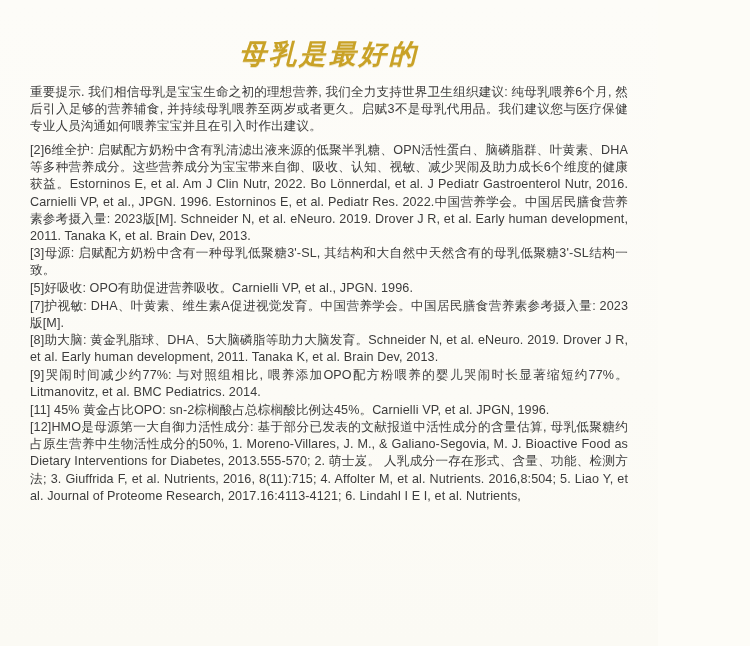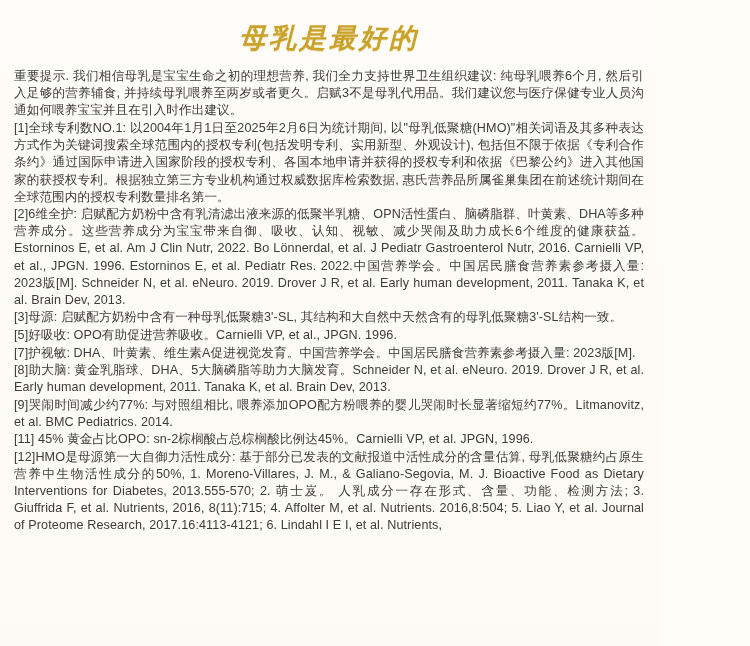--- a/index.html
+++ b/index.html
@@ -12,21 +12,21 @@
     background: #fdfcf7;
     font-family: "Liberation Sans", sans-serif;
     color: #3a3a3a;
     overflow: hidden;
   }
   .page {
     position: relative;
     width: 658px;
     height: 646px;
     box-sizing: border-box;
-    padding: 0;
+    padding: 16px;
     background: linear-gradient(180deg, #fdfcf8 0%, #fcfbf6 60%, #fbfaf4 100%);
   }
   .headline {
     text-align: center;
     padding-top: 20px;
     padding-bottom: 6px;
   }
   .headline-text {
     display: inline-block;
     font-family: "Liberation Serif", serif;
@@ -43,21 +43,21 @@
   .para {
     font-size: 12.6px;
     line-height: 17.1px;
     color: #3c3c3c;
     text-align: justify;
     margin: 0 0 0.5px 0;
     letter-spacing: 0.1px;
     word-break: break-word;
   }
   .para.first {
-    margin-bottom: 1px;
+    margin-bottom: 7px;
   }
   .fade-bottom {
     position: absolute;
     left: 0;
     right: 0;
     bottom: 0;
     height: 14px;
     background: linear-gradient(180deg, rgba(251,250,244,0) 0%, rgba(251,250,244,0.9) 100%);
     pointer-events: none;
   }
@@ -66,21 +66,20 @@
 <body>
 
 <div class="page">
 
   <div class="headline">
     <span class="headline-text">母乳是最好的</span>
   </div>
 
   <div class="body-block">
     <p class="para first">重要提示. 我们相信母乳是宝宝生命之初的理想营养, 我们全力支持世界卫生组织建议: 纯母乳喂养6个月, 然后引入足够的营养辅食, 并持续母乳喂养至两岁或者更久。启赋3不是母乳代用品。我们建议您与医疗保健专业人员沟通如何喂养宝宝并且在引入时作出建议。</p>
-    <p class="para">[1]全球专利数NO.1: 以2004年1月1日至2025年2月6日为统计期间, 以"母乳低聚糖(HMO)"相关词语及其多种表达方式作为关键词搜索全球范围内的授权专利(包括发明专利、实用新型、外观设计), 包括但不限于依据《专利合作条约》通过国际申请进入国家阶段的授权专利、各国本地申请并获得的授权专利和依据《巴黎公约》进入其他国家的获授权专利。根据独立第三方专业机构通过权威数据库检索数据, 惠氏营养品所属雀巢集团在前述统计期间在全球范围内的授权专利数量排名第一。</p>
     <p class="para">[2]6维全护: 启赋配方奶粉中含有乳清滤出液来源的低聚半乳糖、OPN活性蛋白、脑磷脂群、叶黄素、DHA等多种营养成分。这些营养成分为宝宝带来自御、吸收、认知、视敏、减少哭闹及助力成长6个维度的健康获益。Estorninos E, et al. Am J Clin Nutr, 2022. Bo Lönnerdal, et al. J Pediatr Gastroenterol Nutr, 2016. Carnielli VP, et al., JPGN. 1996. Estorninos E, et al. Pediatr Res. 2022.中国营养学会。中国居民膳食营养素参考摄入量: 2023版[M]. Schneider N, et al. eNeuro. 2019. Drover J R, et al. Early human development, 2011. Tanaka K, et al. Brain Dev, 2013.</p>
     <p class="para">[3]母源: 启赋配方奶粉中含有一种母乳低聚糖3'-SL, 其结构和大自然中天然含有的母乳低聚糖3'-SL结构一致。</p>
     <p class="para">[5]好吸收: OPO有助促进营养吸收。Carnielli VP, et al., JPGN. 1996.</p>
     <p class="para">[7]护视敏: DHA、叶黄素、维生素A促进视觉发育。中国营养学会。中国居民膳食营养素参考摄入量: 2023版[M].</p>
     <p class="para">[8]助大脑: 黄金乳脂球、DHA、5大脑磷脂等助力大脑发育。Schneider N, et al. eNeuro. 2019. Drover J R, et al. Early human development, 2011. Tanaka K, et al. Brain Dev, 2013.</p>
     <p class="para">[9]哭闹时间减少约77%: 与对照组相比, 喂养添加OPO配方粉喂养的婴儿哭闹时长显著缩短约77%。Litmanovitz, et al. BMC Pediatrics. 2014.</p>
     <p class="para">[11] 45% 黄金占比OPO: sn-2棕榈酸占总棕榈酸比例达45%。Carnielli VP, et al. JPGN, 1996.</p>
     <p class="para">[12]HMO是母源第一大自御力活性成分: 基于部分已发表的文献报道中活性成分的含量估算, 母乳低聚糖约占原生营养中生物活性成分的50%, 1. Moreno-Villares, J. M., &amp; Galiano-Segovia, M. J. Bioactive Food as Dietary Interventions for Diabetes, 2013.555-570; 2.   萌士岌。 人乳成分一存在形式、含量、功能、检测方法; 3. Giuffrida F, et al. Nutrients, 2016, 8(11):715; 4. Affolter M, et al. Nutrients. 2016,8:504; 5. Liao Y, et al. Journal of Proteome Research, 2017.16:4113-4121; 6. Lindahl I E I, et al. Nutrients,</p>
   </div>
 

